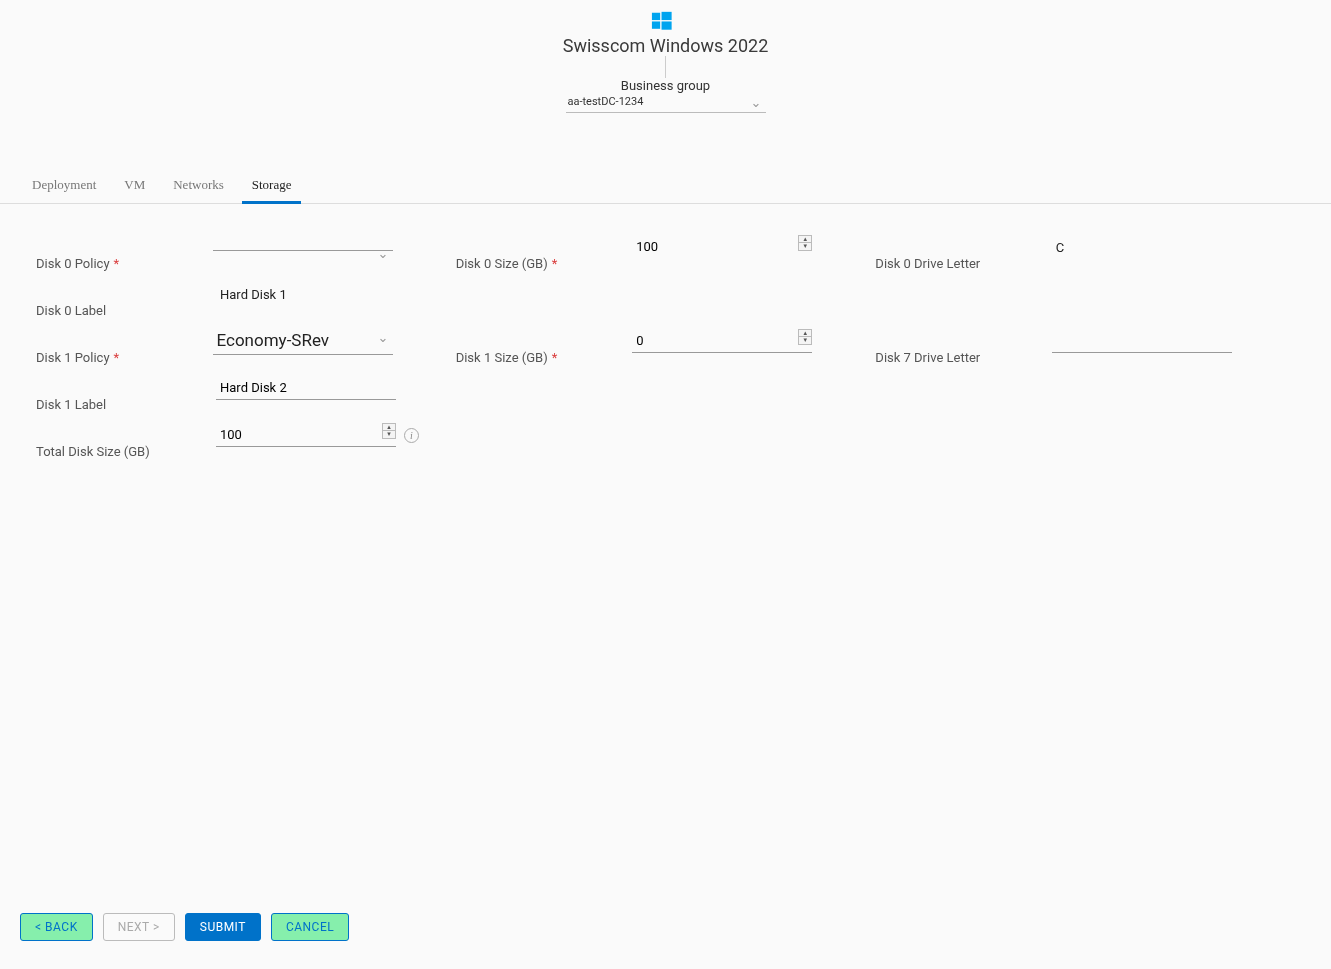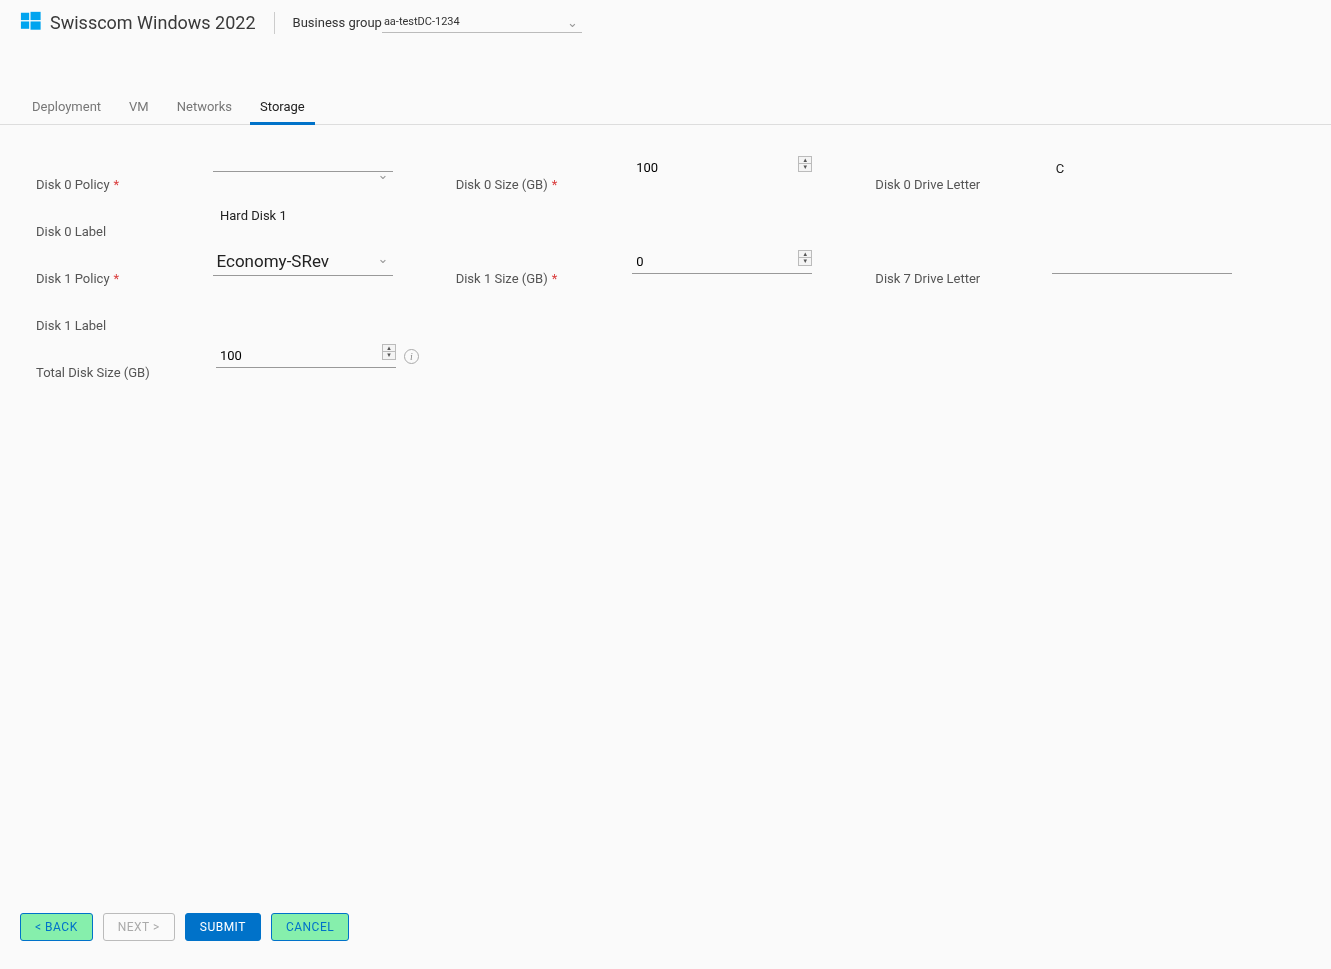--- a/index.html
+++ b/index.html
@@ -1,28 +1,28 @@
 <!DOCTYPE html>
 <html><head>
   <meta charset="utf-8">
   <style>
     * { box-sizing: border-box; margin: 0; padding: 0; font-family: -apple-system, BlinkMacSystemFont, "Segoe UI", Roboto, Arial, sans-serif; }
     body { background: #fafafa; color: #333; font-size: 13px; width: 1331px; height: 969px; position: relative; }
     
-    .header { display: flex; align-items: center; padding: 10px 20px 14px 20px; }
+    .header { display: flex; align-items: center; padding: 10px 20px 14px 20px; flex-direction: column; }
     .win-icon { width: 22px; height: 22px; margin-right: 8px; }
     .title { font-size: 18px; color: #3a3a3a; font-weight: 400; }
     .vdiv { height: 22px; width: 1px; background: #ccc; margin: 0 18px; }
     .bg-label { font-size: 13px; color: #333; margin-right: 0; }
     .bg-select { position: relative; width: 200px; }
     .bg-select .val { font-size: 11px; color: #333; padding: 2px 0 4px 2px; border-bottom: 1px solid #bbb; display: block; }
     .bg-select .chev { position: absolute; right: 4px; top: 2px; color: #999; }
     
     .tabs { display: flex; border-bottom: 1px solid #ddd; padding: 0 18px; margin-top: 40px; }
-    .tab { padding: 10px 14px; font-size: 13px; color: #777; cursor: pointer; position: relative; }
+    .tab { padding: 10px 14px; font-size: 13px; color: #777; cursor: pointer; position: relative; font-family: Liberation Serif, serif; }
     .tab.active { color: #222; }
     .tab.active::after { content: ""; position: absolute; left: 4px; right: 4px; bottom: -1px; height: 3px; background: #0072c9; }
     
     .form { padding: 20px 36px; }
     .row { display: flex; align-items: center; min-height: 44px; }
     .cell { display: flex; align-items: center; }
     .cell.labelcell { width: 180px; margin-top: 32px; }
     .cell.inputw { width: 248px; position: relative; }
     .lbl { font-size: 13px; color: #555; }
     .req { color: #d93b3b; margin-left: 4px; }
@@ -154,20 +154,25 @@
       <div class="num-wrap" style="width:180px;">
         <input class="num-input" style="padding-right: 4px;" value="">
       </div>
     </div>
   </div>
 
   <div class="row">
     <div class="cell labelcell">
       <span class="lbl">Disk 1 Label</span>
     </div>
+    <div class="cell inputw">
+      <div class="num-wrap" style="width:180px;">
+        <input class="num-input" style="padding-right: 4px;" value="Hard Disk 2">
+      </div>
+    </div>
   </div>
 
   <div class="row">
     <div class="cell labelcell">
       <span class="lbl">Total Disk Size (GB)</span>
     </div>
     <div class="cell inputw">
       <div class="num-wrap">
         <input class="num-input" value="100" style="">
         <div class="spinner">

